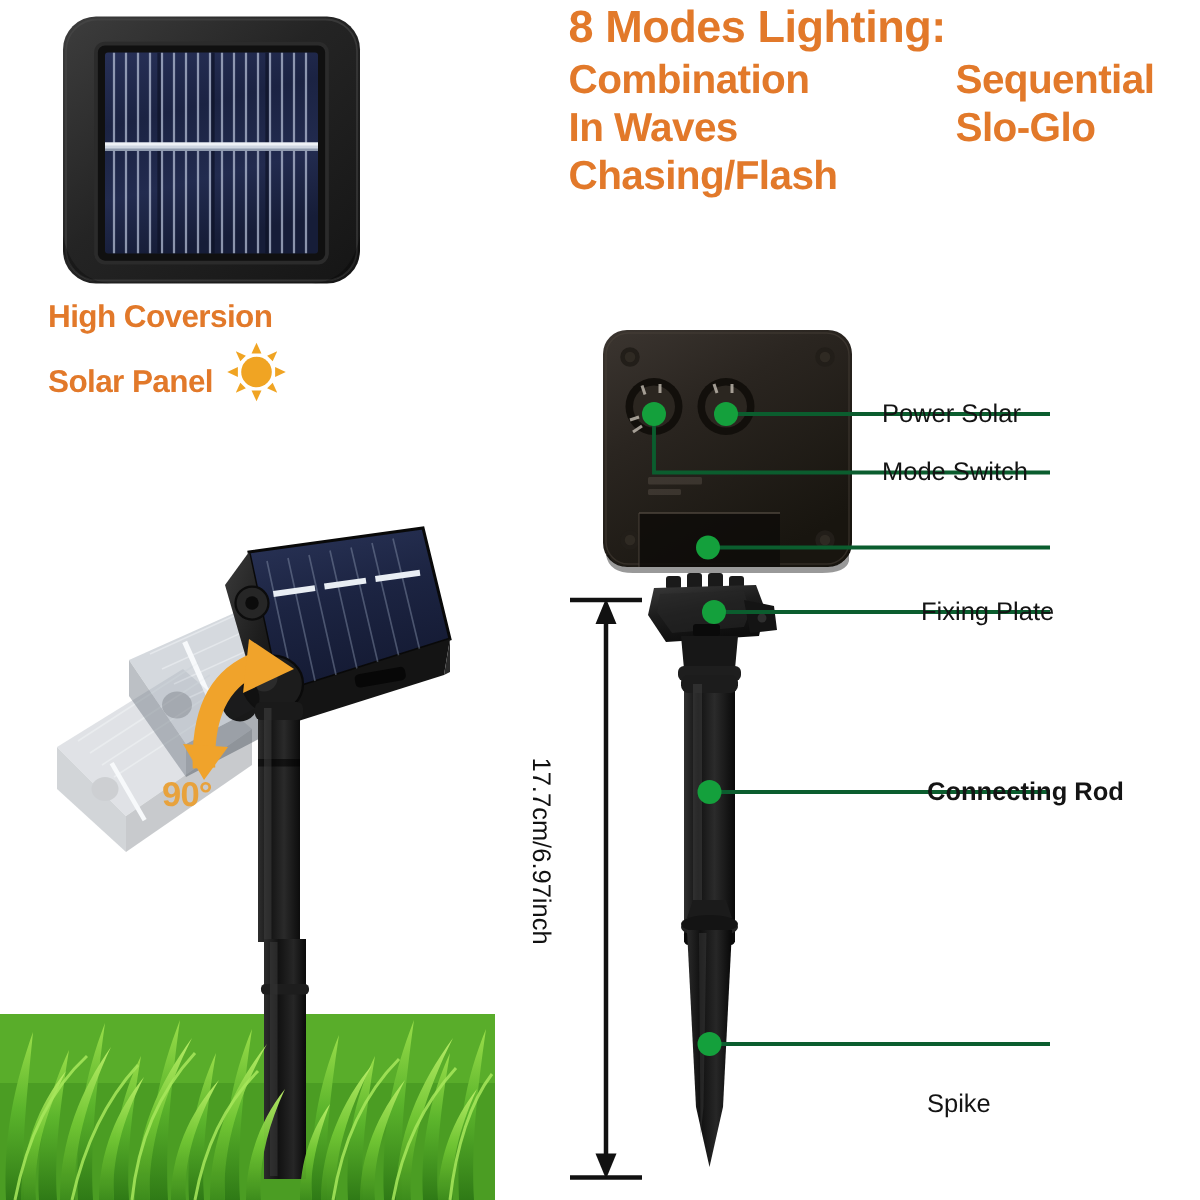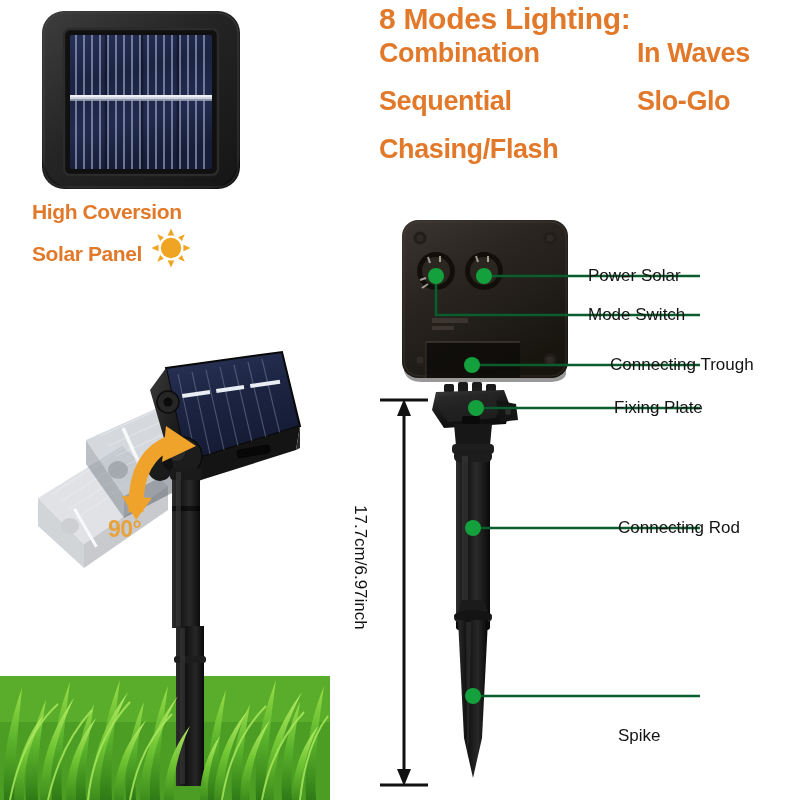--- a/index.html
+++ b/index.html
@@ -5,21 +5,21 @@
 <style>
   * { margin:0; padding:0; box-sizing:border-box; }
   html,body { width:800px; height:800px; background:#ffffff; overflow:hidden;
     font-family:"Liberation Sans", sans-serif; }
   #page { position:relative; width:800px; height:608px; background:#fff;border-radius:29px; }
 
   
   .modes-block { position:absolute; left:379px; top:2px; width:418px; }
   .modes-title { font-size:30px; font-weight:bold; color:#E2792A; line-height:34px;
     letter-spacing:-0.3px; }
-  .modes-grid { display:grid; grid-template-columns:258px 1fr; row-gap:16px; margin-top:1px; }
+  .modes-grid { display:grid; grid-template-columns:258px 1fr; row-gap:0px; margin-top:1px; }
   .mode-item { font-size:27px; font-weight:bold; color:#E2792A; line-height:32px;
     letter-spacing:-0.4px; white-space:nowrap; }
 
   .panel-label { position:absolute; left:32px; top:196px; width:300px; }
   .panel-label-line { font-size:21px; font-weight:bold; color:#E2792A; line-height:32px;
     letter-spacing:-0.4px; white-space:nowrap; }
   .sun-ico { display:inline-block; vertical-align:-7px; margin-left:9px; }
 
   
   .panel-photo { position:absolute; left:34px; top:7px; width:214px; height:186px; }
@@ -110,22 +110,22 @@
 
       <rect x="30" y="22" width="154" height="146" rx="6" fill="none" stroke="#2b2b2b" stroke-width="2.5"></rect>
       <path d="M8 150 Q14 180 40 182 L174 182 Q200 180 206 150 L206 160 Q200 182 174 182 L40 182 Q14 182 8 160 Z" fill="#000" opacity="0.28"></path>
     </svg>
   </div>
 
   <div class="modes-block">
     <div class="modes-title">8 Modes Lighting:</div>
     <div class="modes-grid">
       <div class="mode-item">Combination</div>
+      <div class="mode-item">Sequential</div>
       <div class="mode-item">In Waves</div>
-      <div class="mode-item">Sequential</div>
       <div class="mode-item">Slo-Glo</div>
       <div class="mode-item">Chasing/Flash</div>
     </div>
   </div>
 
   <div class="panel-label">
     <div class="panel-label-line">High Coversion</div>
     <div class="panel-label-line">
       <span>Solar Panel</span><span class="sun-ico">
         <svg width="40" height="40" viewBox="0 0 40 40">
@@ -464,20 +464,19 @@
 
         <polygon points="34,181 27,198 41,198" stroke="none"></polygon>
 
         <polygon points="34,568 27,551 41,551" stroke="none"></polygon>
       </g>
     </svg>
   </div>
 
   <div class="callout" style="left:588px; top:266px;">Power Solar</div>
   <div class="callout" style="left:588px; top:305px;">Mode Switch</div>
-  <div class="callout" style="left:610px; top:355px;">Connecting Trough</div>
   <div class="callout" style="left:614px; top:398px;">Fixing Plate</div>
-  <div class="callout" style="left:618px; top:518px;">Connecting Rod</div>
+  <div class="callout" style="left:618px; top:518px;font-weight:bold;">Connecting Rod</div>
   <div class="callout" style="left:618px; top:686px;margin-top:40px;">Spike</div>
 
   <div class="dim-label">17.7cm/6.97inch</div>
 
 </div>
 
 </body></html>

